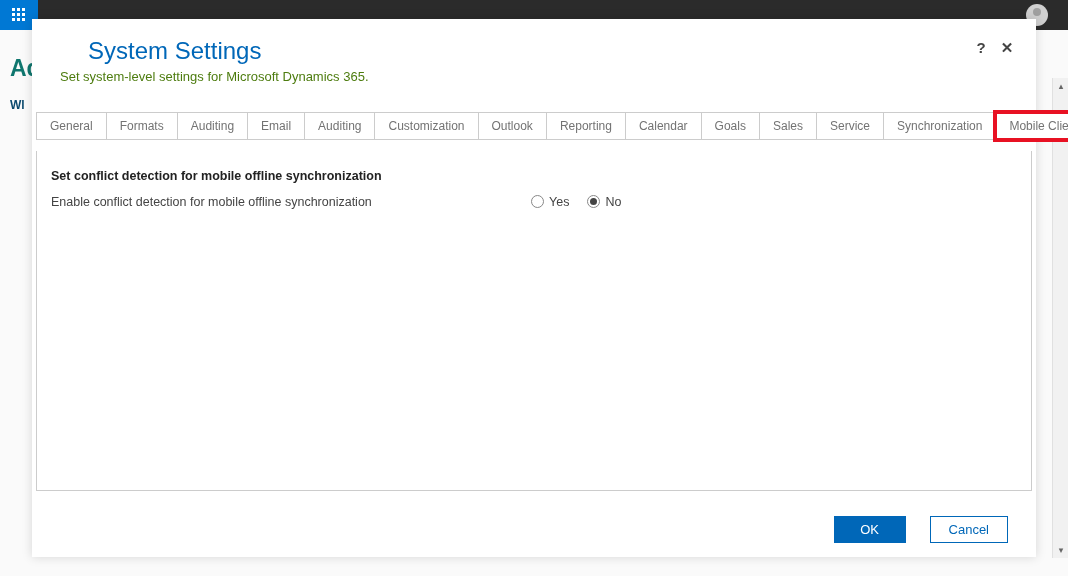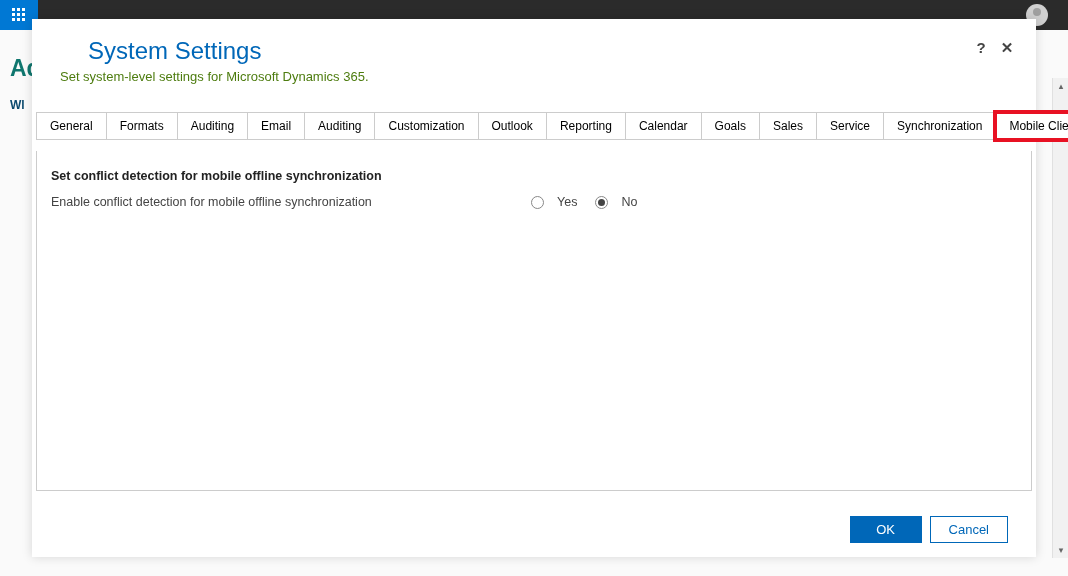--- a/index.html
+++ b/index.html
@@ -130,21 +130,21 @@
   .dialog-close { right: 20px; font-weight: 600; }
 
   .tabs {
     display: flex;
     border-bottom: 1px solid #ccc;
     margin: 20px 4px 0 4px;
   }
   .tab {
     padding: 6px 13px;
     font-size: 12px;
-    color: #000000;
+    color: #737373;
     border: 1px solid #ccc;
     border-bottom: none;
     background: #fff;
     margin-right: -1px;
     cursor: pointer;
     white-space: nowrap;
     text-align: right;
   }
   .tab.active {
     position: relative;
@@ -179,22 +179,22 @@
     color: #444;
   }
   .field-label { width: 480px; }
   .radio-group {
     display: flex;
     align-items: center;
     gap: 18px;
   }
   .radio {
     display: flex;
-    align-items: flex-end;
-    gap: 13px;
+    align-items: flex-start;
+    gap: 5px;
     cursor: pointer;
   }
   .radio-circle {
     width: 13px; height: 13px;
     border: 1px solid #888;
     border-radius: 50%;
     background: #fff;
     display: flex;
     align-items: center;
     justify-content: center;
@@ -203,21 +203,21 @@
     content: "";
     width: 7px; height: 7px;
     background: #444;
     border-radius: 50%;
   }
 
   .footer {
     padding: 14px 28px 14px 18px;
     display: flex;
     justify-content: flex-end;
-    gap: 8px;
+    gap: 24px;
   }
   .btn {
     min-width: 72px;
     padding: 5px 18px;
     font-size: 13px;
     border: 1px solid #0067b8;
     cursor: pointer;
     text-align: center;
   }
   .btn-primary {

